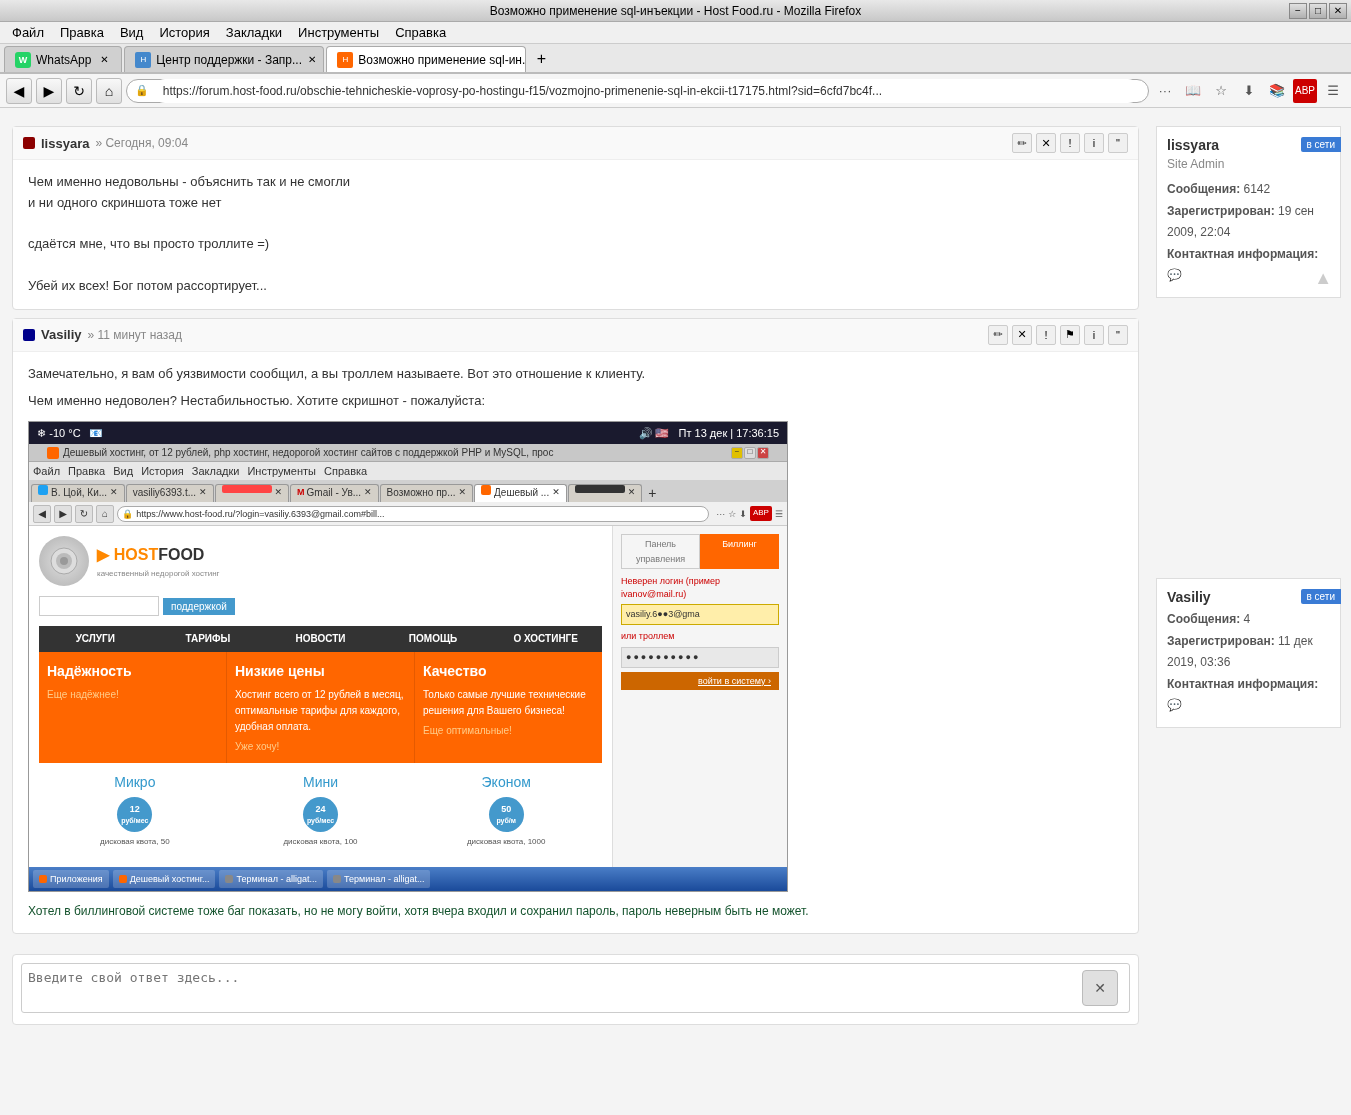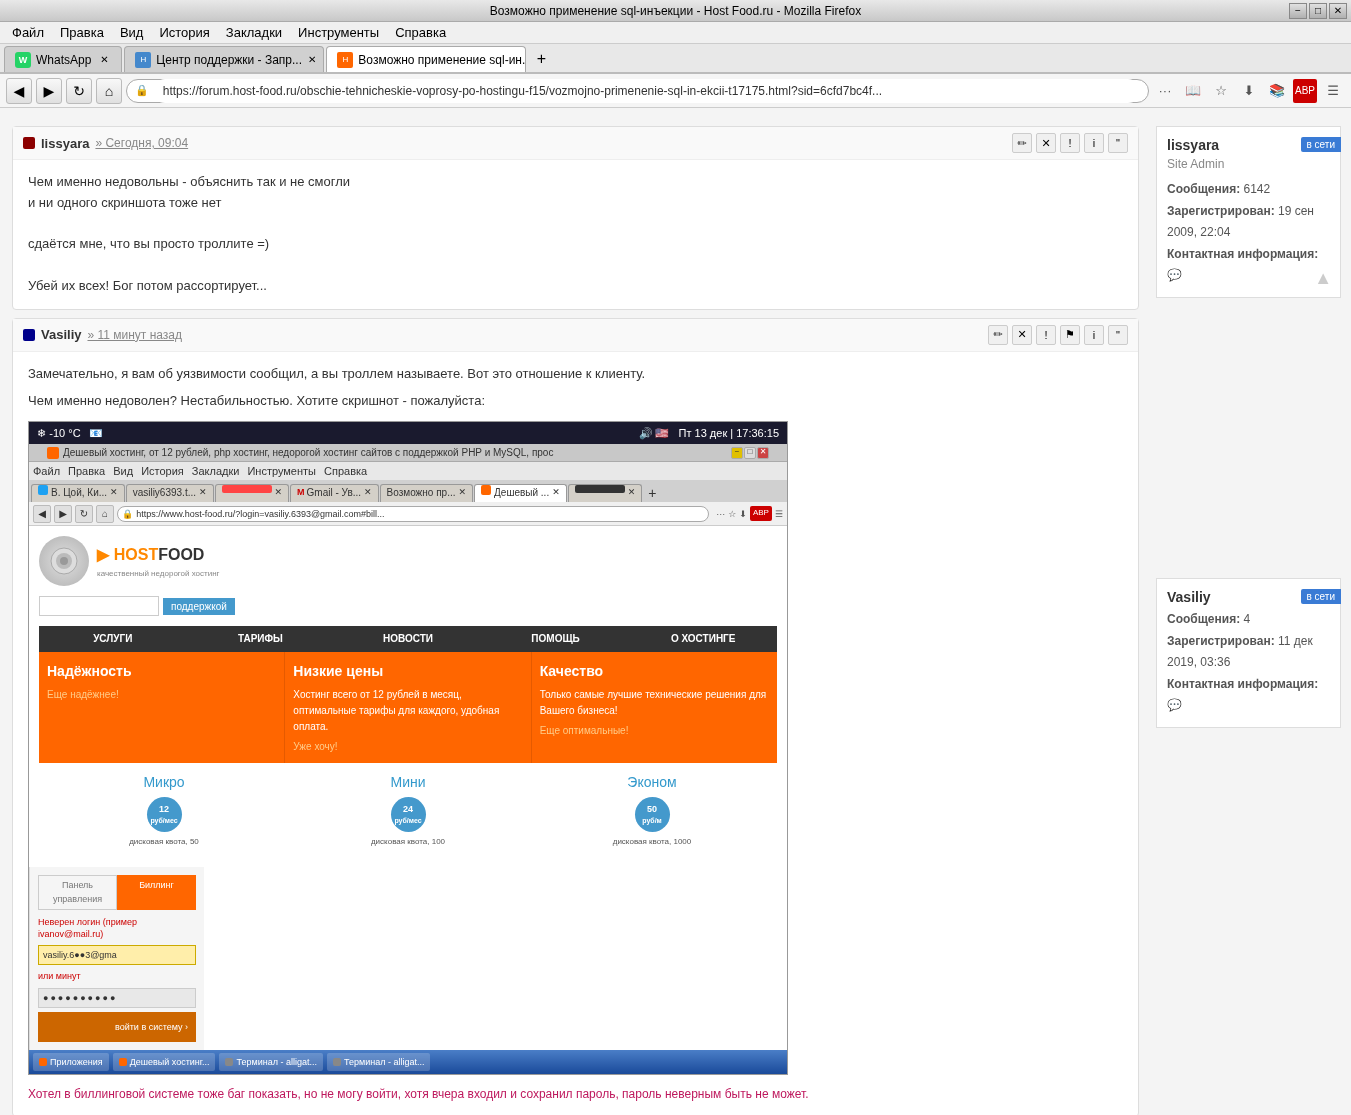--- a/index.html
+++ b/index.html
@@ -159,21 +159,21 @@
       background: #f9f9f9;
     }
     .post-avatar {
       width: 12px; height: 12px;
       background: #8B0000;
       border-radius: 2px;
       margin-right: 6px;
     }
     .post-avatar.blue { background: #00008B; }
     .post-username { font-weight: bold; font-size: 13px; color: #333; }
-    .post-date { color: #888; font-size: 12px; margin-left: 6px; text-decoration: underline; }
+    .post-date { color: #888; font-size: 12px; margin-left: 6px; }
     .post-actions { margin-left: auto; display: flex; gap: 4px; }
     .post-action-btn {
       width: 20px; height: 20px;
       border: 1px solid #ccc;
       background: #f0f0f0;
       border-radius: 2px;
       display: flex; align-items: center; justify-content: center;
       font-size: 11px;
       cursor: pointer;
     }
@@ -583,21 +583,21 @@
                 <span>🔒</span>
                 <span style="overflow:hidden;white-space:nowrap;text-overflow:ellipsis;flex:1;">https://www.host-food.ru/?login=vasiliy.6393@gmail.com#bill...</span>
               </div>
               <span style="font-size:9px;color:#555;margin-left:4px;">···</span>
               <span style="font-size:9px;color:#555;">☆</span>
               <span style="font-size:9px;color:#555;">⬇</span>
               <span style="background:#cc0000;color:white;font-size:8px;padding:1px 3px;border-radius:2px;">ABP</span>
               <span style="font-size:9px;color:#555;">☰</span>
             </div>
 
-            <div class="mini-page" style="min-height:300px;flex-direction:column;">
+            <div class="mini-page" style="min-height:300px;">
 
               <div class="mini-main-content">
 
                 <div class="hostfood-logo-area">
                   <div class="hf-logo-icon">
                     <svg width="30" height="30" viewBox="0 0 30 30">
                       <circle cx="15" cy="15" r="13" fill="#ddd" stroke="#aaa" stroke-width="1"></circle>
                       <circle cx="15" cy="15" r="8" fill="#bbb"></circle>
                       <circle cx="15" cy="15" r="4" fill="#999"></circle>
                     </svg>
@@ -674,26 +674,26 @@
                   <div class="login-tab active-login" style="font-size:9px;padding:2px;">Биллинг</div>
                 </div>
                 
                 <div class="login-error">
                   Неверен логин (пример ivanov@mail.ru)
                 </div>
                 
                 <div style="background:#ffeeaa;border:1px solid #ccaa00;padding:2px 4px;font-size:9px;margin-bottom:4px;color:#333;">
                   vasiliy.6●●3@gma
                 </div>
-                <div style="font-size:9px;color:#cc0000;margin-bottom:4px;">или минут</div>
+                <div style="font-size:9px;color:#cc0000;margin-bottom:4px;">или троллем</div>
                 
                 <div style="background:#e8e8e8;border:1px solid #ccc;padding:2px 4px;font-size:9px;margin-bottom:4px;letter-spacing:2px;">
                   ●●●●●●●●●●
                 </div>
-                <button style="background:#cc6600;color:white;border:none;padding:10px 8px;font-size:9px;cursor:pointer;width:100%;text-align:right;">
+                <button style="background:#cc6600;color:white;border:none;padding:4px 8px;font-size:9px;cursor:pointer;width:100%;text-align:right;text-decoration:underline;">
                   войти в систему ›
                 </button>
               </div>
             </div>
 
             <div class="mini-taskbar">
               <div class="mini-taskbar-item">
                 <span style="width:8px;height:8px;background:#ff6600;border-radius:2px;"></span>
                 Приложения
               </div>
@@ -705,21 +705,21 @@
                 <span style="width:8px;height:8px;background:#888;border-radius:2px;"></span>
                 Терминал - alligat...
               </div>
               <div class="mini-taskbar-item">
                 <span style="width:8px;height:8px;background:#888;border-radius:2px;"></span>
                 Терминал - alligat...
               </div>
             </div>
           </div>
 
-          <p style="margin-top:10px;font-size:12px;color:#be185d;">Хотел в биллинговой системе тоже баг показать, но не могу войти, хотя вчера входил и сохранил пароль, пароль неверным быть не может.</p>
+          <p style="margin-top:10px;font-size:12px;color:#14532d;">Хотел в биллинговой системе тоже баг показать, но не могу войти, хотя вчера входил и сохранил пароль, пароль неверным быть не может.</p>
         </div>
       </div>
 
       <div style="position:relative;margin:20px 12px;background:white;border:1px solid #ddd;border-radius:4px;padding:8px;">
         <textarea class="reply-input" placeholder="Введите свой ответ здесь..." style=""></textarea>
         <div class="reply-submit">
           <span style="font-size:14px;color:#555;">✕</span>
         </div>
       </div>
     </div>

